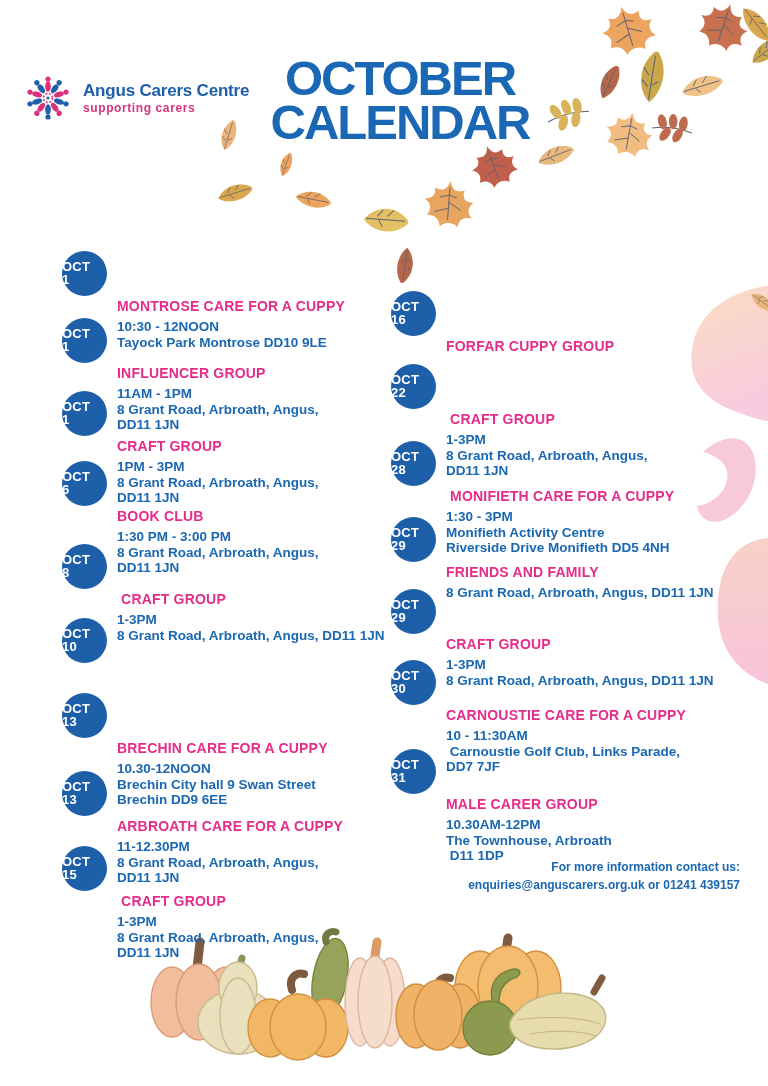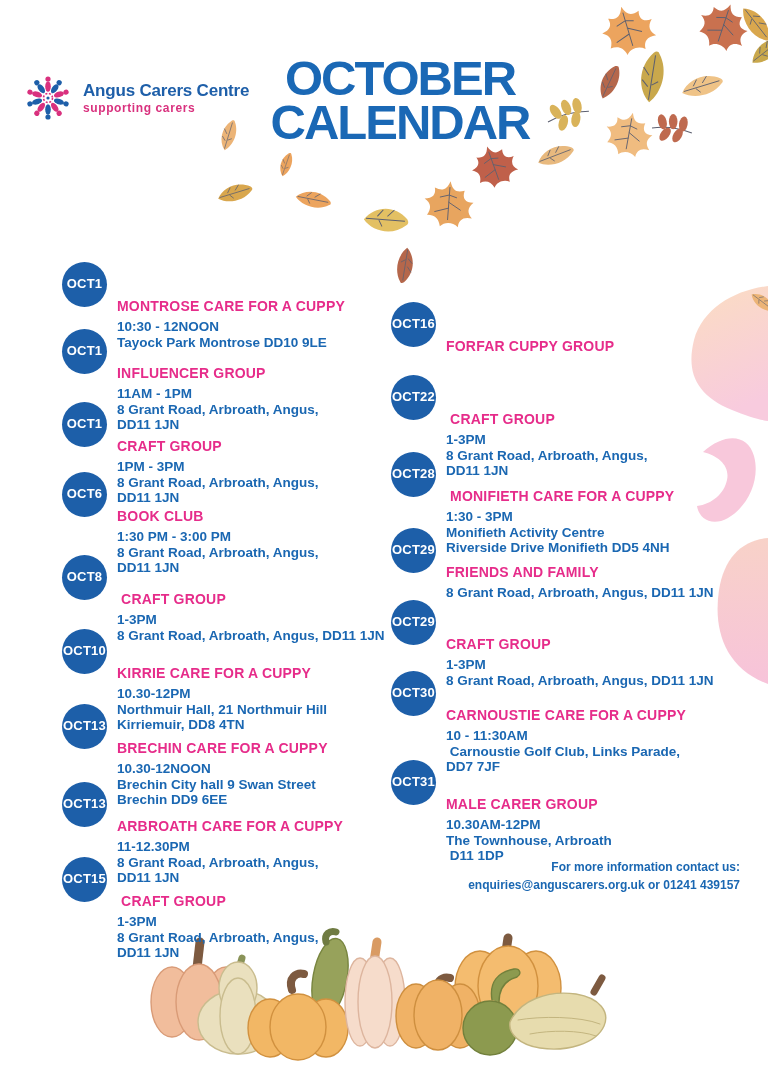--- a/index.html
+++ b/index.html
@@ -13,22 +13,22 @@
   .logo{position:absolute;left:22px;top:72px;display:flex;align-items:center;gap:9px;}
   .logo-emblem{width:52px;height:52px;flex:none;}
   .logo-name{font-size:17px;font-weight:bold;color:#1E5FA9;letter-spacing:-0.2px;line-height:18px;}
   .logo-tagline{font-size:12px;font-weight:bold;color:#D9317E;letter-spacing:0.6px;margin-top:1px;}
   
   .big-title{position:absolute;left:245px;top:56px;width:310px;text-align:center;
     color:#1A68B5;font-weight:bold;font-size:49px;line-height:44px;letter-spacing:-2px;}
   
   .event{position:absolute;display:flex;align-items:flex-start;}
   .date-circle{width:45px;height:45px;border-radius:50%;background:var(--circle);color:#fff;
-    font-weight:bold;display:flex;align-items:center;justify-content:center;
-    font-size:13px;line-height:12.5px;flex:none;letter-spacing:0.2px;margin-top:12px;}
+    font-weight:bold;display:flex;flex-direction:column;justify-content:center;
+    font-size:13px;line-height:12.5px;flex:none;letter-spacing:0.2px;margin-top:1px;}
   .event-text{margin-left:10px;padding-top:0;margin-top:48px;}
   .event-title{color:var(--pink);font-weight:bold;font-size:14px;letter-spacing:0.2px;
     white-space:pre;margin-bottom:5px;line-height:16px;}
   .event-lines{color:var(--blue);font-weight:bold;font-size:13.5px;line-height:15.5px;white-space:pre;}
   
   .contact{position:absolute;left:380px;top:858px;width:360px;text-align:right;
     color:var(--blue);font-weight:bold;font-size:12px;line-height:18px;}
 </style>
 </head>
 <body>
@@ -245,24 +245,20 @@
     <div class="event-text">
         <div class="event-title"> CRAFT GROUP</div>
         <div class="event-lines"><div>1-3PM</div><div>8 Grant Road, Arbroath, Angus, DD11 1JN</div></div>
       </div>
   </div>
   <div class="event" style="left:62px;top:617px">
     <div class="date-circle">
         <span>OCT</span>
         <span>10</span>
       </div>
-    <div class="event-text">
-        <div class="event-title">KIRRIE CARE FOR A CUPPY</div>
-        <div class="event-lines"><div>10.30-12PM</div><div>Northmuir Hall, 21 Northmuir Hill</div><div>Kirriemuir, DD8 4TN</div></div>
-      </div>
   </div>
   <div class="event" style="left:62px;top:692px">
     <div class="date-circle">
         <span>OCT</span>
         <span>13</span>
       </div>
     <div class="event-text">
         <div class="event-title">BRECHIN CARE FOR A CUPPY</div>
         <div class="event-lines"><div>10.30-12NOON</div><div>Brechin City hall 9 Swan Street</div><div>Brechin DD9 6EE</div></div>
       </div>

